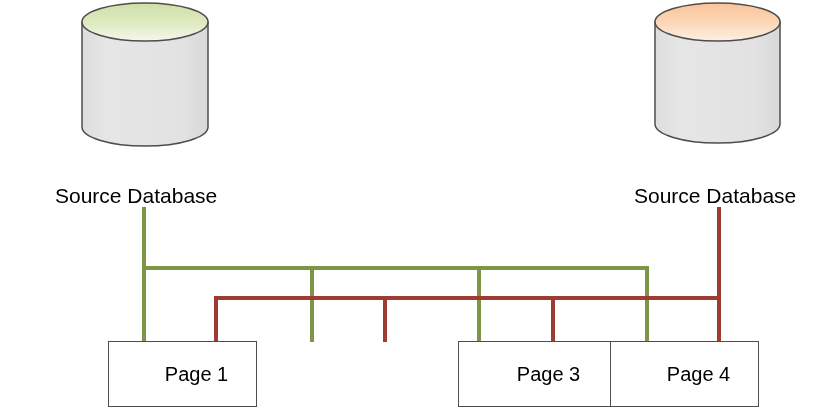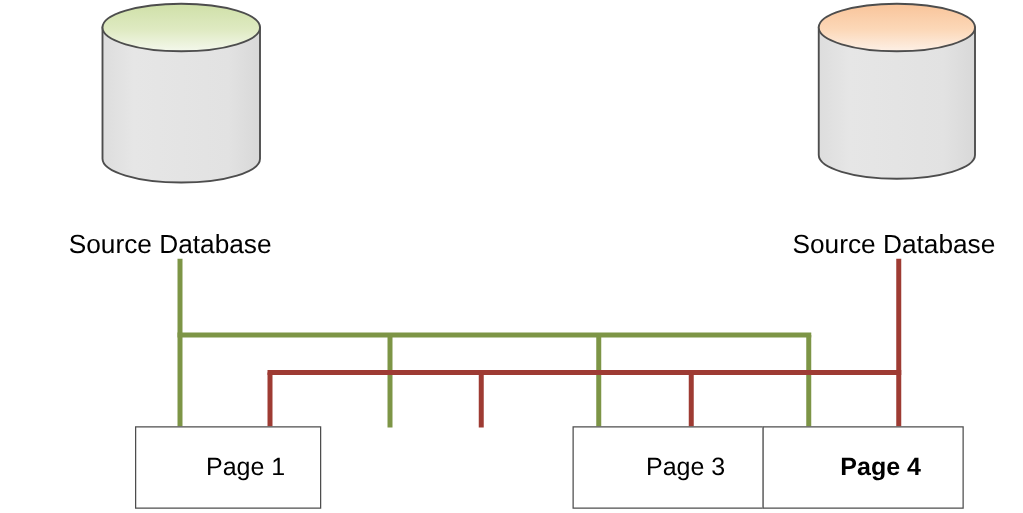--- a/index.html
+++ b/index.html
@@ -118,17 +118,17 @@
 
   <div class="page-box" style="left:108px; top:341px; width:149px; height:66px;">
     <span class="page-box-label">Page 1</span>
   </div>
 
 
   <div class="page-box" style="left:458px; top:341px; width:153px; height:66px;">
     <span class="page-box-label">Page 3</span>
   </div>
 
-  <div class="page-box" style="left:610px; top:341px; width:161px; height:66px;font-weight:bold;">
+  <div class="page-box" style="left:610px; top:341px; width:149px; height:66px;">
     <span class="page-box-label">Page 4</span>
   </div>
 
 </div>
 
 </body></html>

